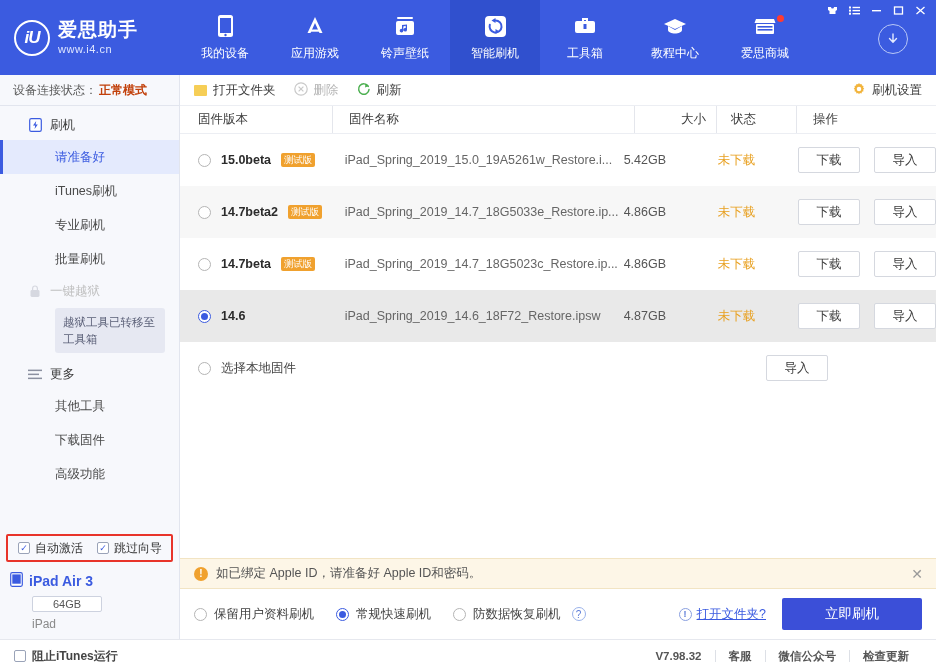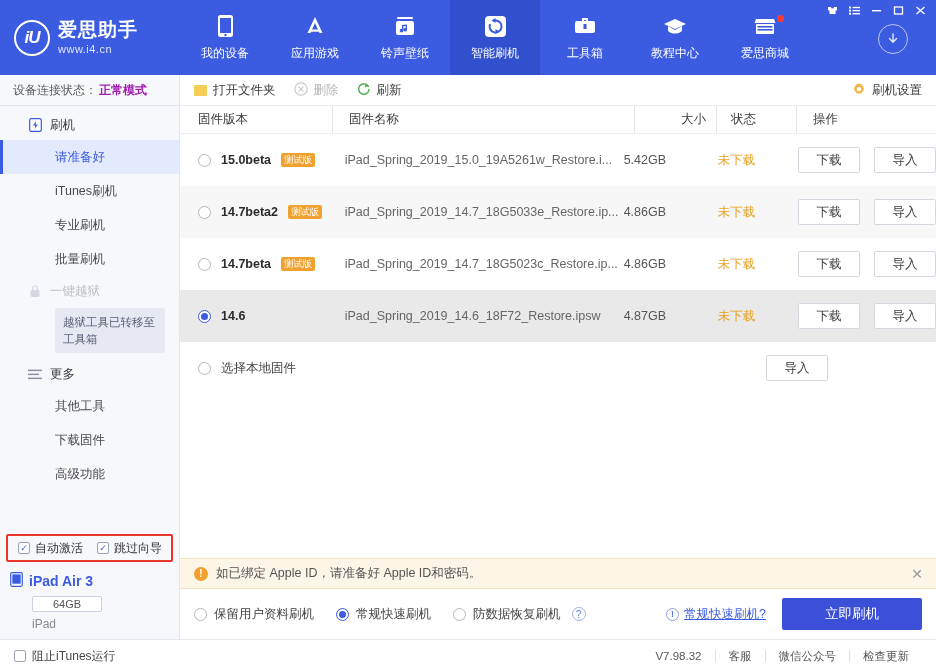--- a/index.html
+++ b/index.html
@@ -67,21 +67,21 @@
   .sidebar {
     width: 180px; flex: 0 0 180px; background: #F7F8FC;
     border-right: 1px solid #E2E5EE;
     display: flex; flex-direction: column; position: relative;
   }
   .dev-status {
     height: 31px; display: flex; align-items: center; padding-left: 13px;
     font-size: 12px; color: #5a5a5a; border-bottom: 1px solid #E2E5EE;
     background: #F7F8FC;
   }
-  .dev-status b { color: #a21caf; margin-left: 2px; }
+  .dev-status b { color: #c2410c; margin-left: 2px; }
 
   .menu { padding-top: 4px; flex: 1; }
   .menu-group-head {
     height: 30px; display: flex; align-items: center; gap: 8px;
     padding-left: 28px; font-size: 12.5px; color: #3c3c3c;
   }
   .mg-icon { width: 14px; height: 14px; display:flex; align-items:center; justify-content:center; }
   .menu-item {
     height: 34px; display: flex; align-items: center; padding-left: 55px;
     font-size: 12.5px; color: #4a4a4a; cursor: pointer; position: relative;
@@ -201,21 +201,21 @@
     display: flex; align-items: center; justify-content: center; font-size: 9px; font-weight: bold;
   }
   .primary-btn {
     width: 140px; height: 32px; background: #3B4FD8; color: #fff; border: none;
     border-radius: 2px; font-size: 13.5px; cursor: pointer; font-family: inherit;
   }
 
   
   .statusbar {
     height: 32px; flex: 0 0 32px; border-top: 1px solid #E6E8EE; background: #fff;
-    display: flex; align-items: center; padding: 16px 14px; position: relative;
+    display: flex; align-items: center; padding: 16px 14px; position: relative; font-weight: bold;
   }
   .sb-left { display: flex; align-items: center; gap: 6px; font-size: 12px; color: #444; cursor: pointer; }
   .sb-right { position: absolute; right: 14px; display: flex; align-items: center; font-size: 11.5px; color: #555; }
   .sb-right > * { padding: 0 13px; }
   .sb-right .div { border-left: 1px solid #DDE0E6; padding: 0; height: 12px; }
   .sb-link { cursor: pointer; }
 </style>
 </head>
 <body>
 
@@ -579,21 +579,21 @@
         </div>
         <div class="opt">
           <span class="radio"></span>
           <span>防数据恢复刷机</span>
           <span class="qmark">?</span>
         </div>
 
         <div class="ab-right">
           <div class="erase-link">
             <span class="excl-ic-b">!</span>
-            <span class="lbl">常规快速刷机?</span>
+            <span class="lbl">打开文件夹?</span>
           </div>
           <button class="primary-btn">立即刷机</button>
         </div>
       </div>
 
     </div>
   </div>
 
   <div class="statusbar">
     <div class="sb-left">

